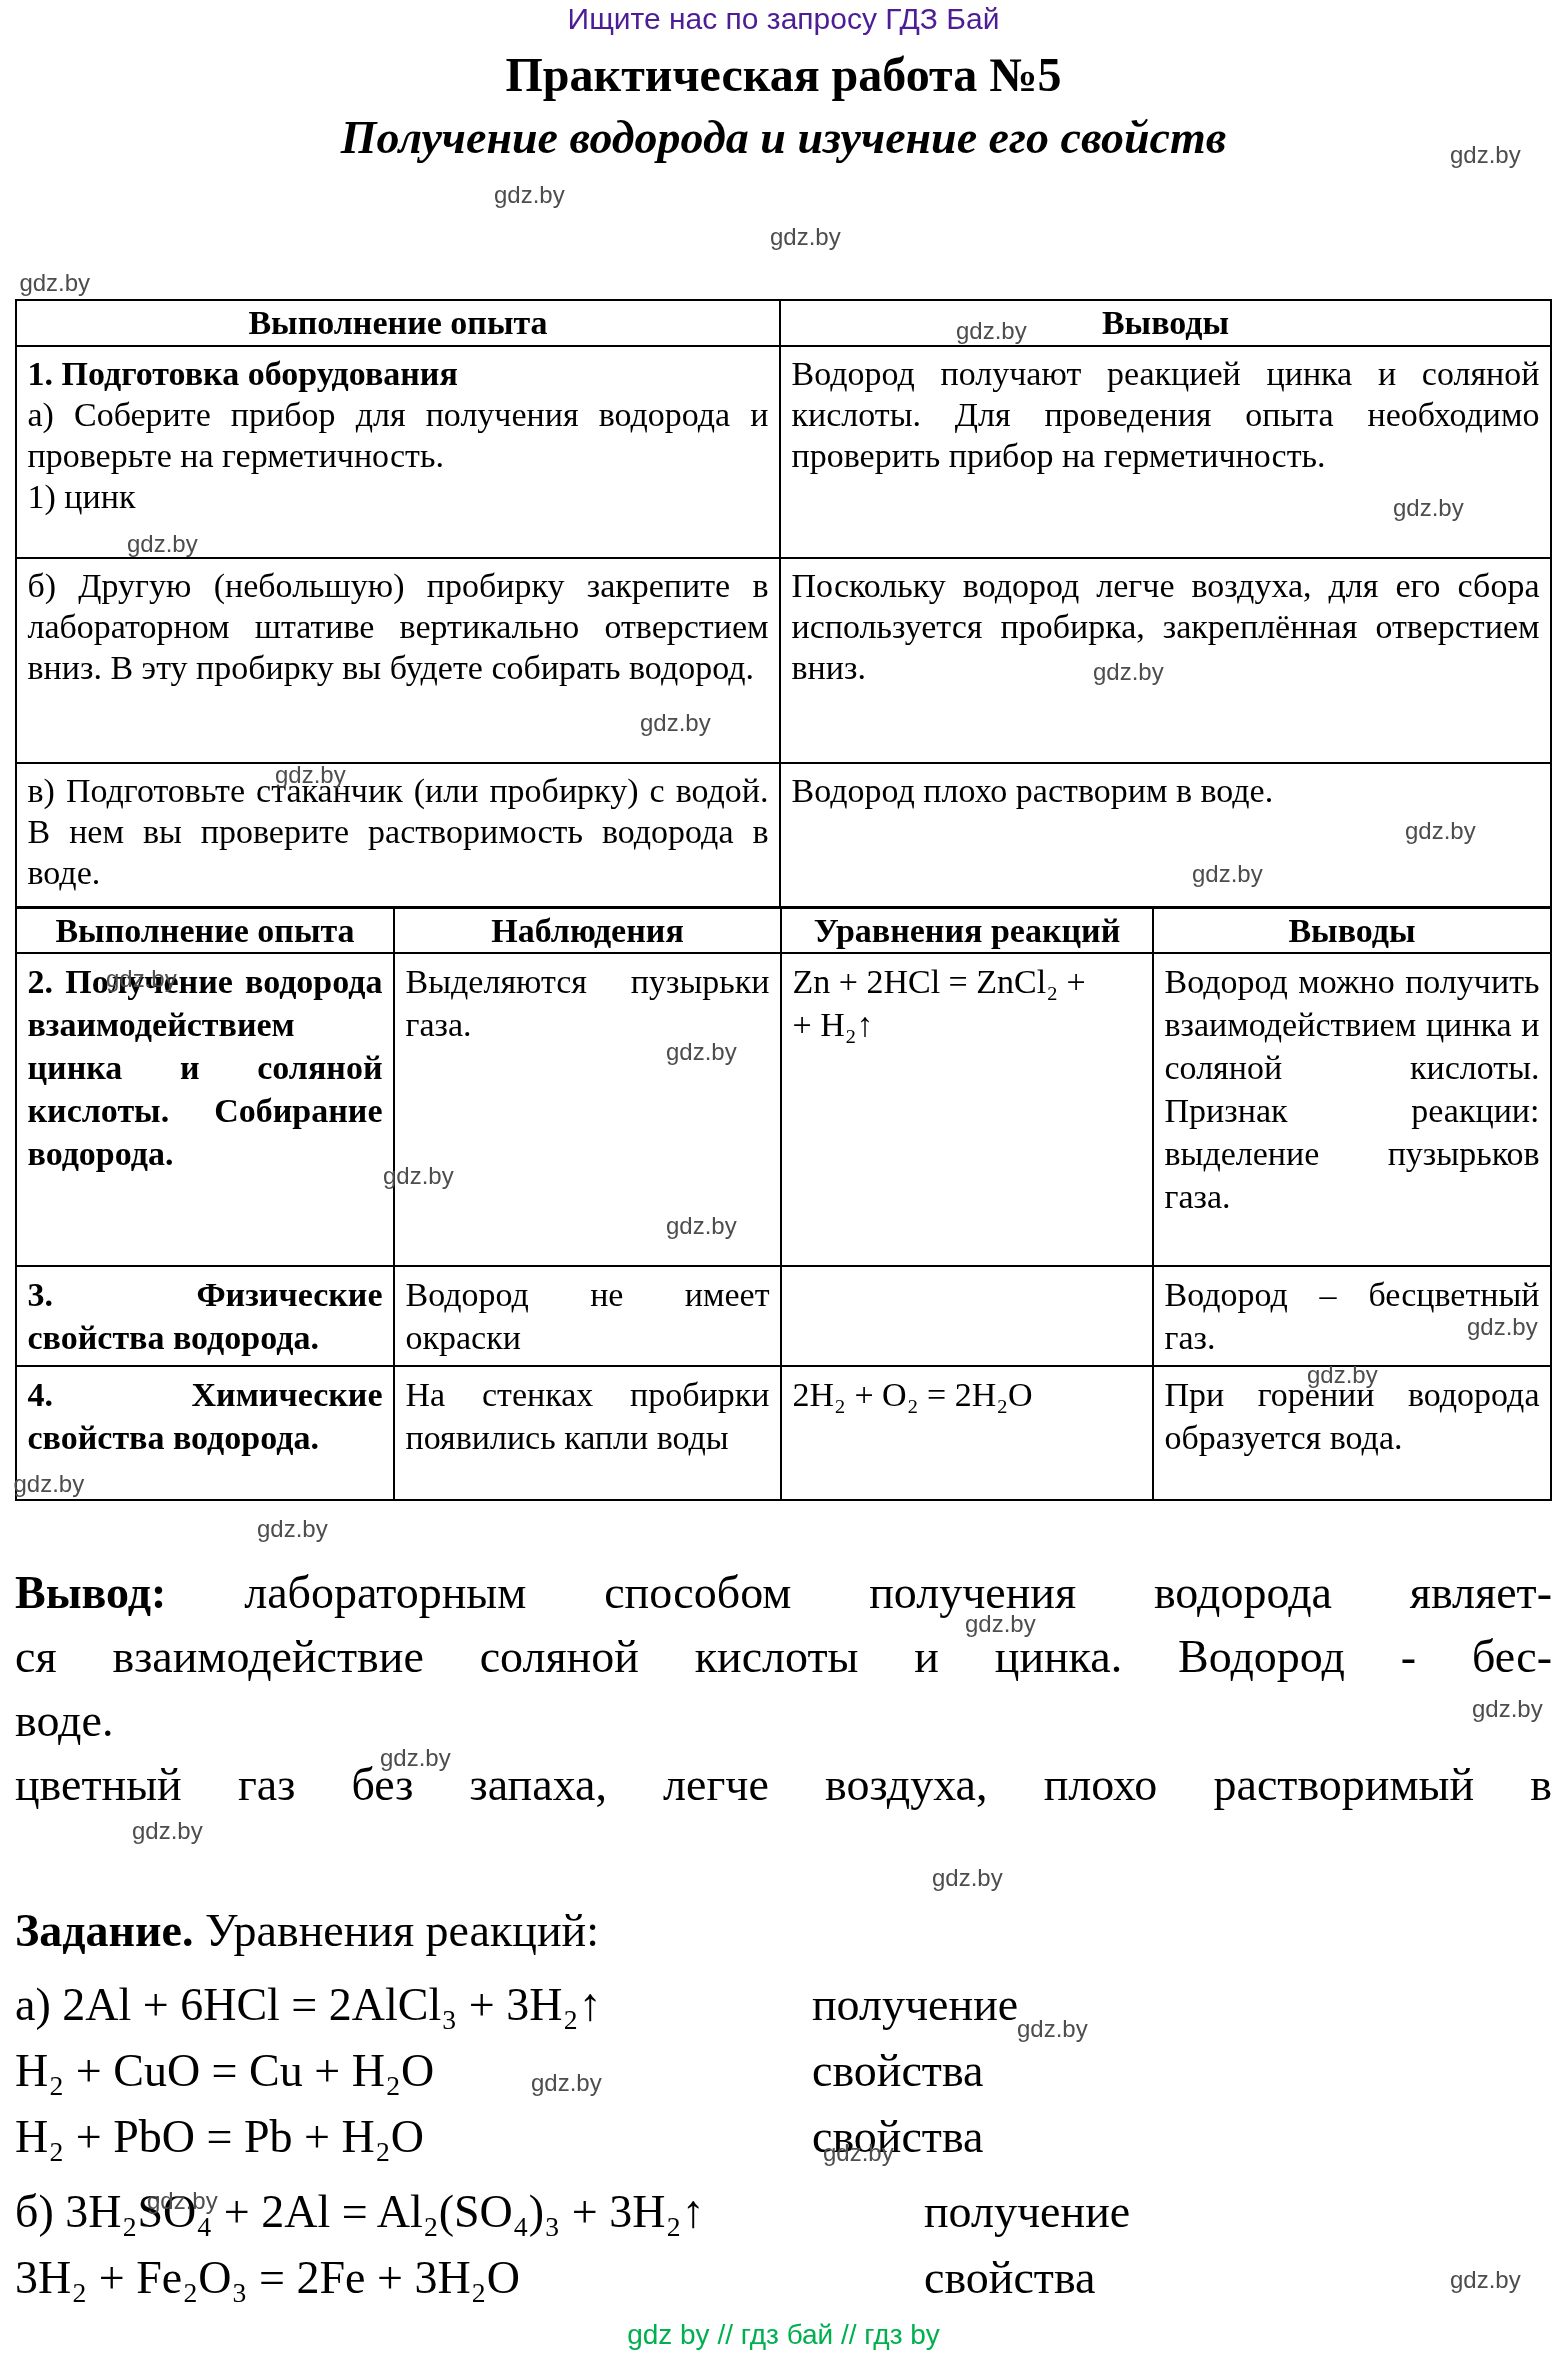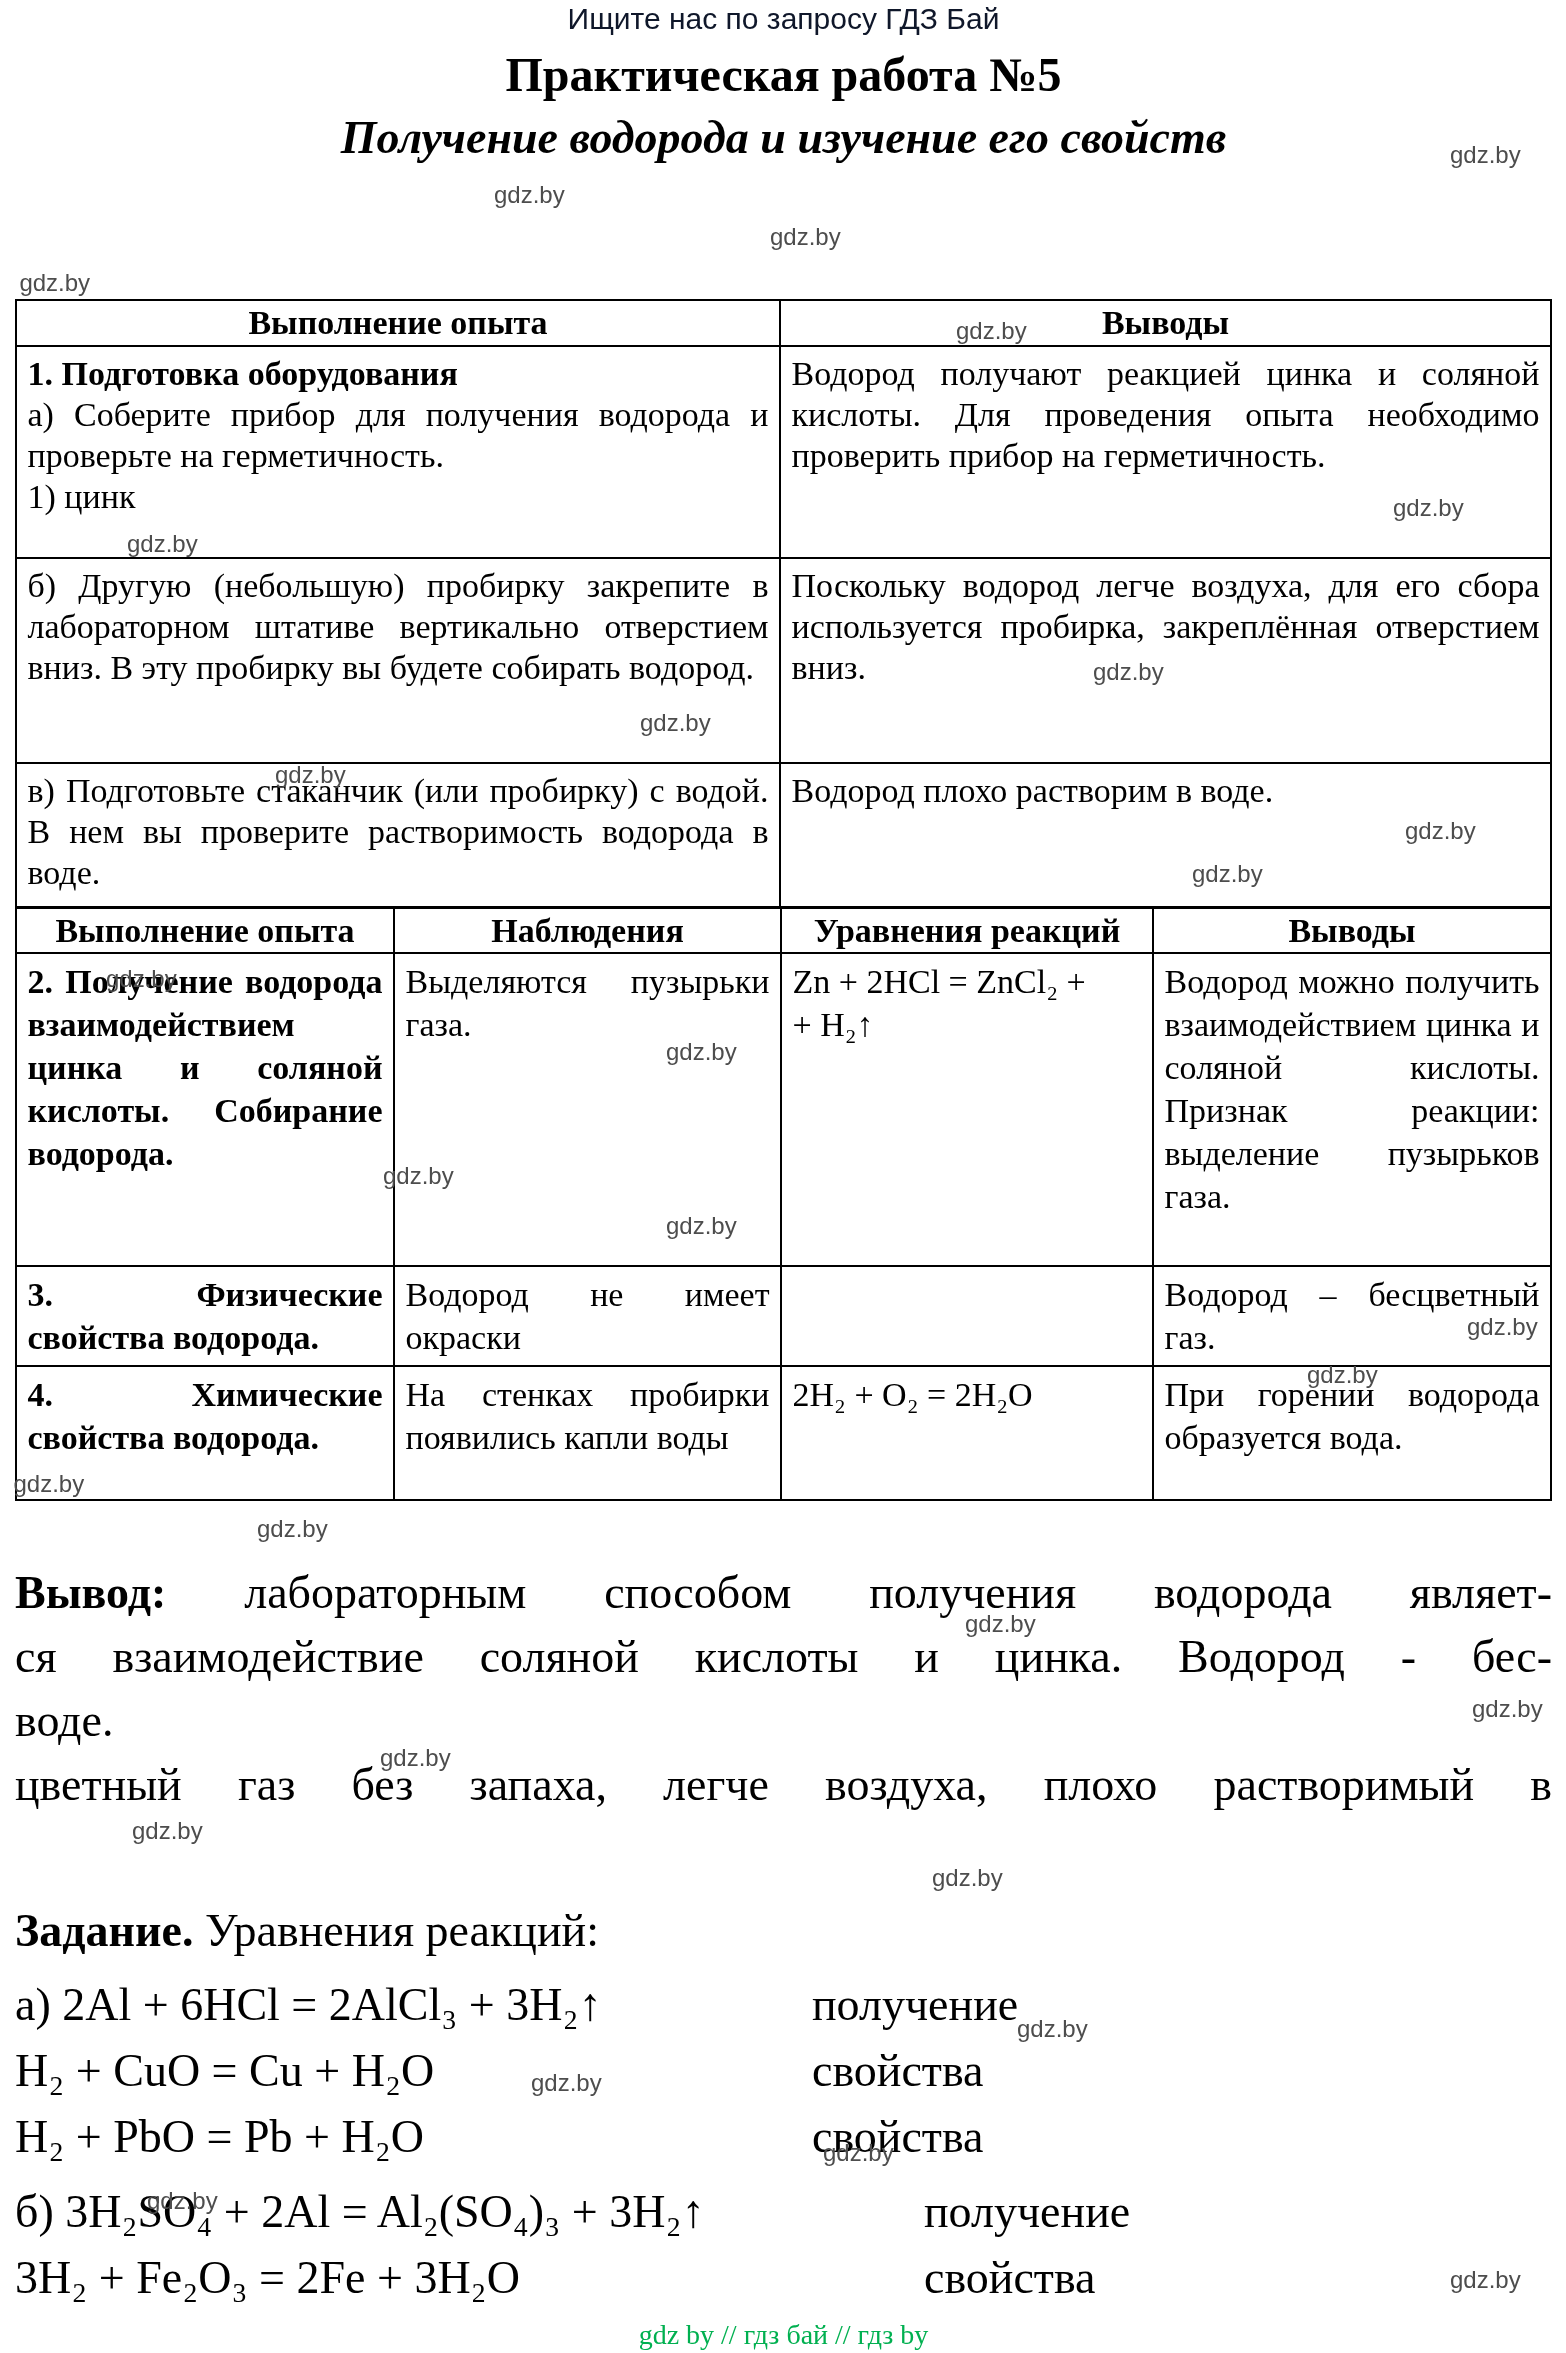--- a/index.html
+++ b/index.html
@@ -11,21 +11,21 @@
     background: #ffffff;
     color: #000;
     font-family: "Liberation Serif", "DejaVu Serif", serif;
     overflow: hidden;
   }
   .banner {
     padding-top: 1.5px;
     text-align: center;
     font-family: "Liberation Sans", "DejaVu Sans", sans-serif;
     font-size: 30px;
-    color: #0f172a;
+    color: #4c1d95;
   }
   .title {
     margin: 10.5px 0 0;
     text-align: center;
     font-size: 48px;
     font-weight: bold;
     line-height: 58px;
   }
   .subtitle {
     margin: 4.5px 0 0;
@@ -80,21 +80,21 @@
     position: absolute;
     font-family: "Liberation Sans", "DejaVu Sans", sans-serif;
     font-size: 24px;
     color: #4d4d4d;
     white-space: nowrap;
   }
   .footer {
     position: absolute;
     left: 0; right: 0; bottom: 3px;
     text-align: center;
-    font-family: Liberation Serif, serif;
+    font-family: Liberation Sans, sans-serif;
     font-size: 28px;
     color: #00b050;
   }
 </style>
 </head>
 <body>
 
 <div class="page">
 
   <div class="banner">Ищите нас по запросу ГДЗ Бай</div>

